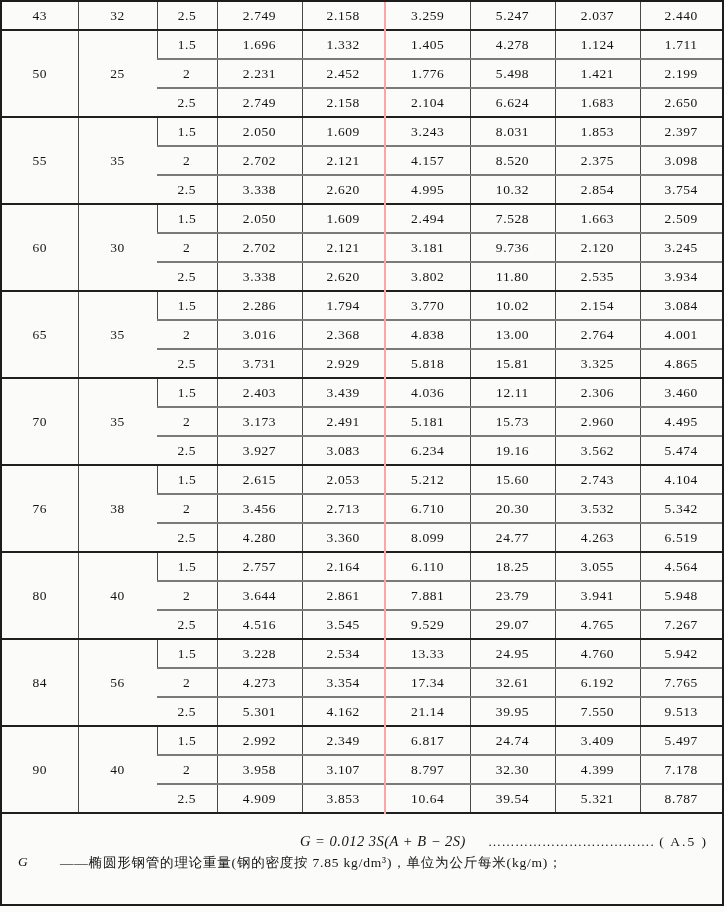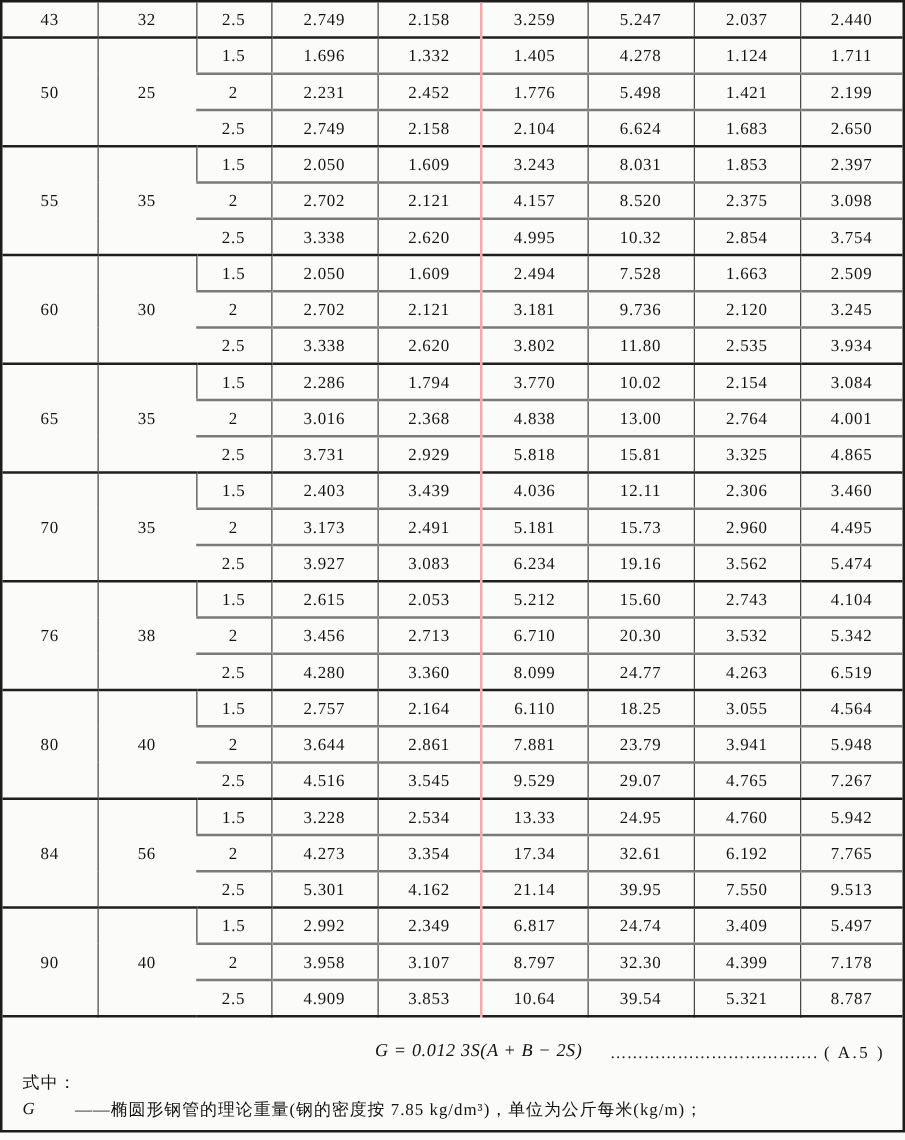--- a/index.html
+++ b/index.html
@@ -381,21 +381,20 @@
     </table>
 
     <div class="footnote">
 
       <div class="fn-formula">
         <span class="formula">G = 0.012 3S(A + B − 2S)</span>
         <span class="leader">……………………………………………………………………</span>
         <span class="ref">( A.5 )</span>
       </div>
 
-      <div class="fn-shizhong">式中：</div>
 
       <div class="fn-def">
         <span class="sym">G</span>
         <span class="txt">——椭圆形钢管的理论重量(钢的密度按 7.85 kg/dm³)，单位为公斤每米(kg/m)；</span>
       </div>
 
     </div>
 
   </div>
 </div>

